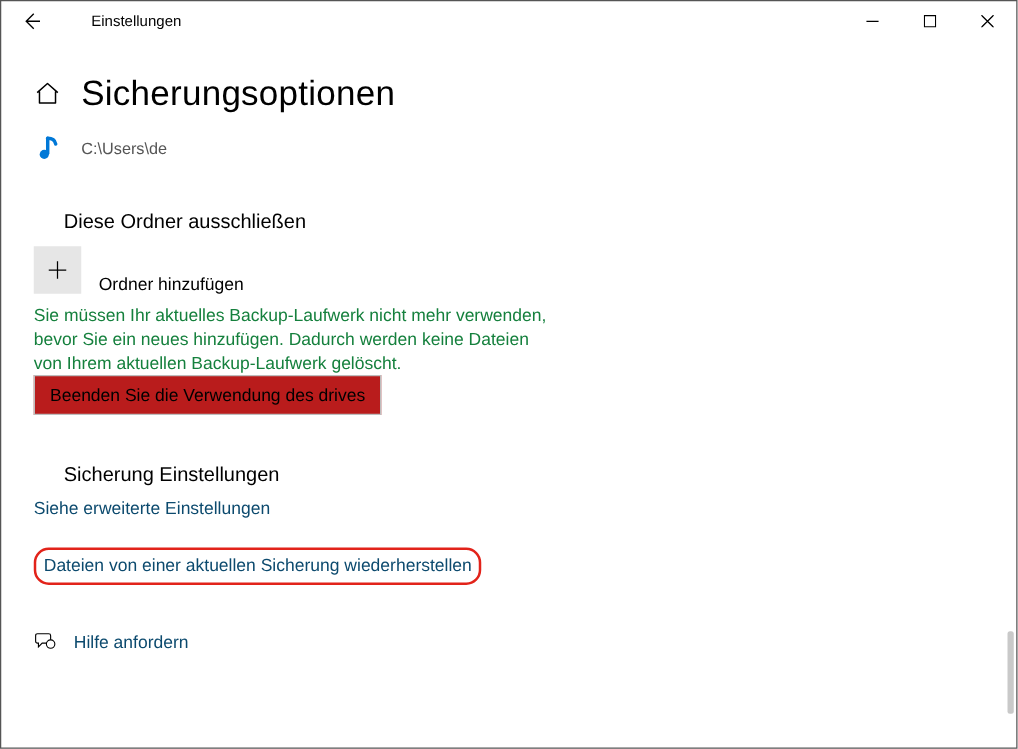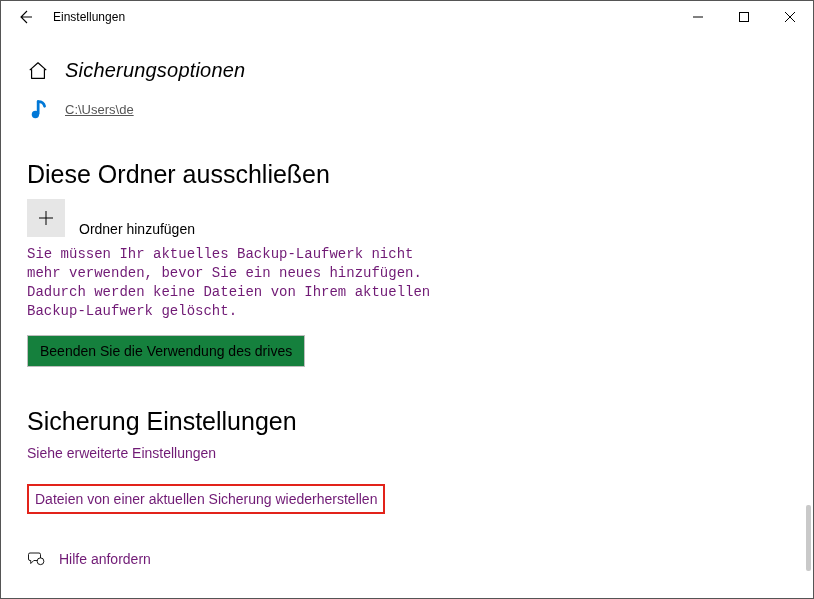--- a/index.html
+++ b/index.html
@@ -1,48 +1,48 @@
 <!DOCTYPE html>
 <html><head>
 <meta charset="utf-8">
 <style>
   * { box-sizing: border-box; margin: 0; padding: 0; }
   html, body { width: 814px; height: 599px; font-family: "Segoe UI", Arial, sans-serif; background: #fff; color: #000; overflow: hidden; }
   body { border: 1px solid #555; position: relative; }
 
   .titlebar { height: 32px; display: flex; align-items: center; }
   .titlebar .back { width: 48px; height: 32px; display: flex; align-items: center; justify-content: center; }
-  .titlebar .title { font-size: 12px; padding-left: 4px; }
+  .titlebar .title { font-size: 12px; padding-left: 4px; margin-left: 20px; }
   .titlebar .spacer { flex: 1; }
   .caption-btn { width: 46px; height: 32px; display: flex; align-items: center; justify-content: center; }
 
   .content { padding: 18px 26px 0 26px; height: calc(100% - 32px); position: relative; }
 
   .header-row { display: flex; align-items: center; gap: 16px; margin-top: 8px; }
   .home-icon { width: 22px; height: 22px; }
-  h1 { font-weight: 400; font-size: 20px; letter-spacing: 0.2px; font-style: italic; }
+  h1 { font-weight: 400; font-size: 28px; letter-spacing: 0.2px; }
 
   .path-row { display: flex; align-items: center; gap: 14px; margin-top: 16px; }
   .music-icon { width: 22px; height: 22px; margin-left: 2px; }
-  .path-text { font-size: 13px; color: #555; text-decoration: underline; }
+  .path-text { font-size: 13px; color: #555; }
 
-  h2 { font-weight: 400; font-size: 25px; margin-top: 40px; }
+  h2 { font-weight: 400; font-size: 16px; margin-top: 40px; margin-left: 24px; }
 
   .add-row { display: flex; align-items: flex-end; gap: 14px; margin-top: 10px; }
   .add-box { width: 38px; height: 38px; background: #e6e6e6; display: flex; align-items: center; justify-content: center; }
   .add-label { font-size: 14px; }
 
-  .desc { font-size: 14px; color: #701a75; margin-top: 8px; max-width: 420px; line-height: 1.35; font-family: Liberation Mono, monospace; }
+  .desc { font-size: 14px; color: #15803d; margin-top: 8px; max-width: 420px; line-height: 1.35; }
 
-  .btn { display: inline-block; background: #15803d; border: 1px solid #bdbdbd; padding: 7px 12px; font-size: 14px; margin-top: 14px; cursor: pointer; }
+  .btn { display: inline-block; background: #b91c1c; border: 1px solid #bdbdbd; padding: 7px 12px; font-size: 14px; cursor: pointer; }
 
-  .link { color: #701a75; font-size: 14px; cursor: pointer; }
+  .link { color: #0c4a6e; font-size: 14px; cursor: pointer; }
   .link-row { margin-top: 8px; }
 
-  .restore-box { display: inline-block; border: 2px solid #e2231a; border-radius: 0; padding: 4px 6px; margin-top: 22px; }
+  .restore-box { display: inline-block; border: 2px solid #e2231a; border-radius: 12px; padding: 4px 6px; margin-top: 22px; }
 
   .help-row { display: flex; align-items: center; gap: 14px; margin-top: 36px; }
   .chat-icon { width: 18px; height: 18px; }
 
   .scrollbar { position: absolute; right: 2px; width: 5px; background: #c9c9c9; top: 472px; height: 66px; border-radius: 2px; }
 </style>
 </head>
 <body>
 
 <div class="titlebar">

